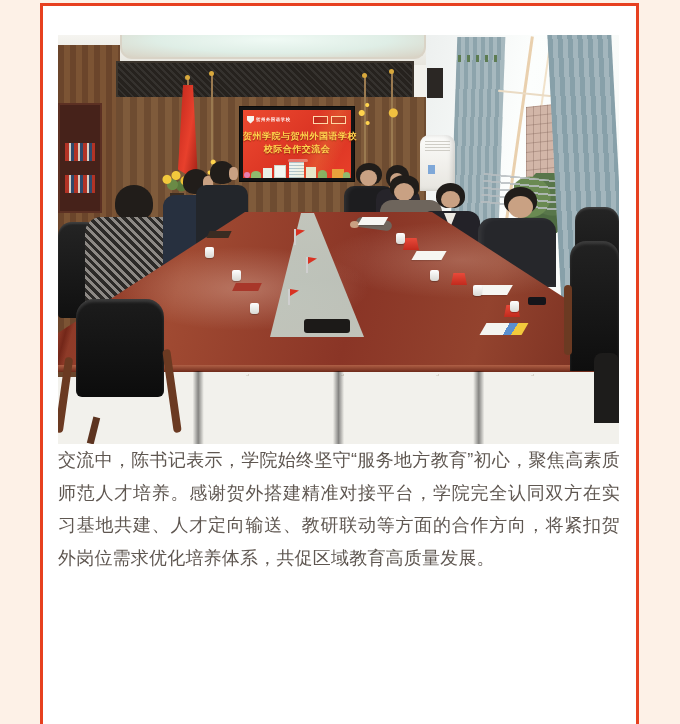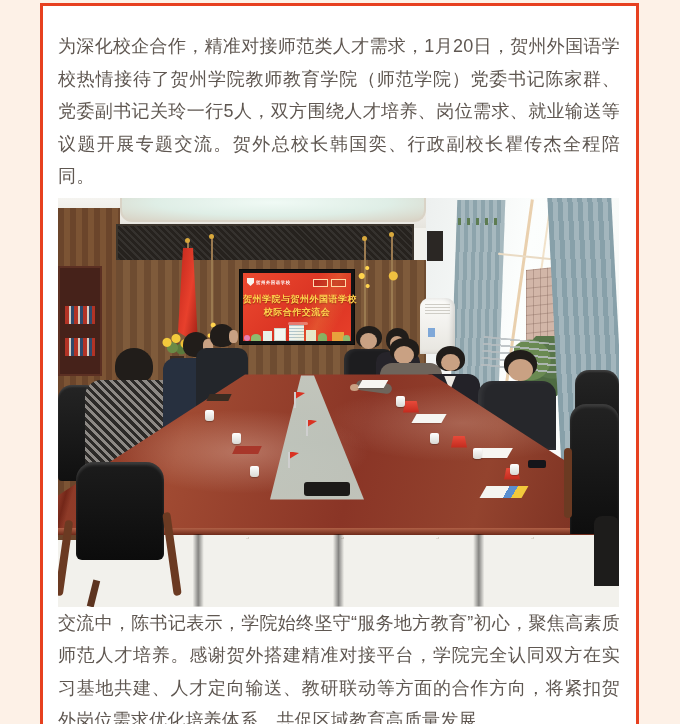--- a/index.html
+++ b/index.html
@@ -216,21 +216,20 @@
   .phone{background:#15151a;border-radius:2px;}
   .arm6{left:298px;top:184px;width:36px;height:10px;background:#6e655c;transform:rotate(8deg);border-radius:5px;}
   .hand6{left:292px;top:186px;width:9px;height:7px;background:#c9a183;border-radius:50%;}
 </style>
 </head>
 <body>
 
 <div class="card">
   <div class="content">
 
-    <p class="para">为深化校企合作，精准对接师范类人才需求，1月20日，贺州外国语学校热情接待了贺州学院教师教育学院（师范学院）党委书记陈家群、党委副书记关玲一行5人，双方围绕人才培养、岗位需求、就业输送等议题开展专题交流。贺外总校长韩国奕、行政副校长瞿传杰全程陪同。</p>
 
     <div class="photo" title="贺州学院与贺州外国语学校校际合作交流会 会议室照片">
 
       <div class="abs ph-ceiling"></div>
       <div class="abs ph-cove"></div>
       <div class="abs ph-cove2"></div>
       <div class="abs ph-dot" style="left:20px;top:22px"></div>
       <div class="abs ph-dot" style="left:48px;top:27px"></div>
       <div class="abs ph-dot" style="left:340px;top:27px"></div>
       <div class="abs ph-dot" style="left:384px;top:22px"></div>

